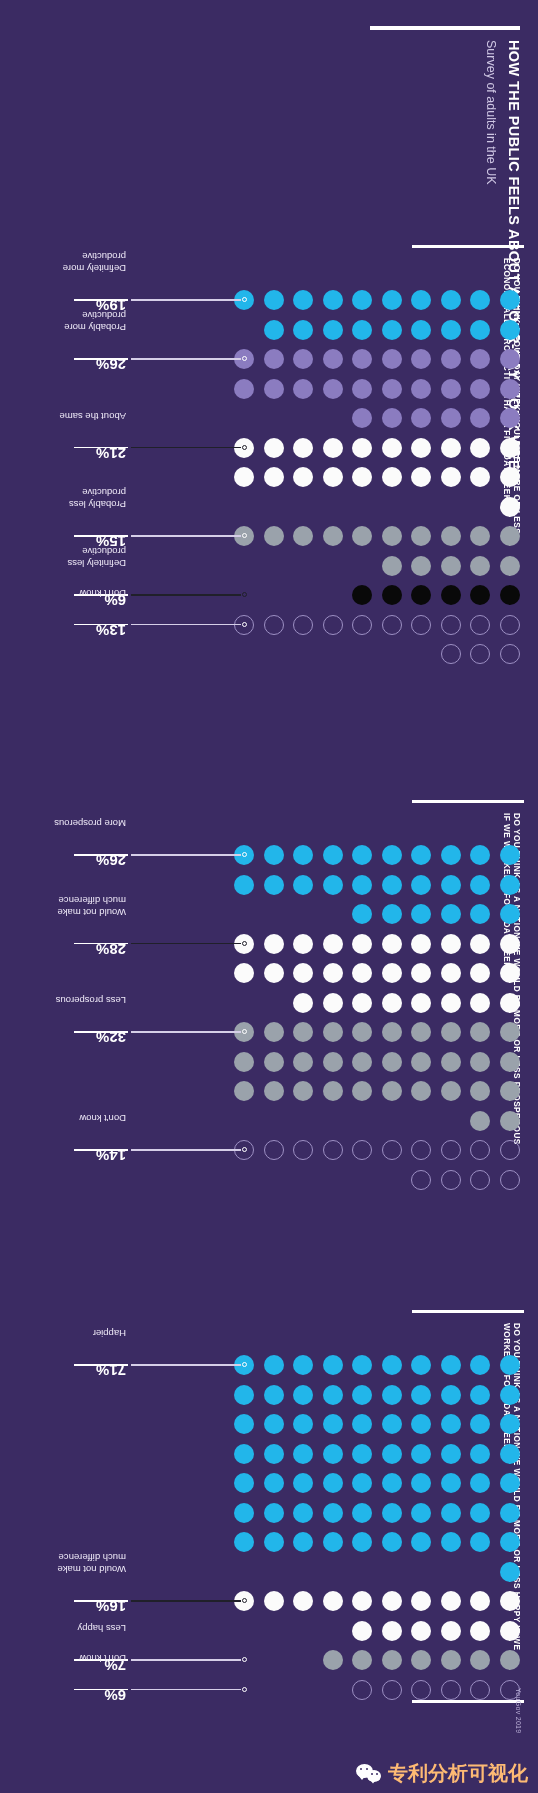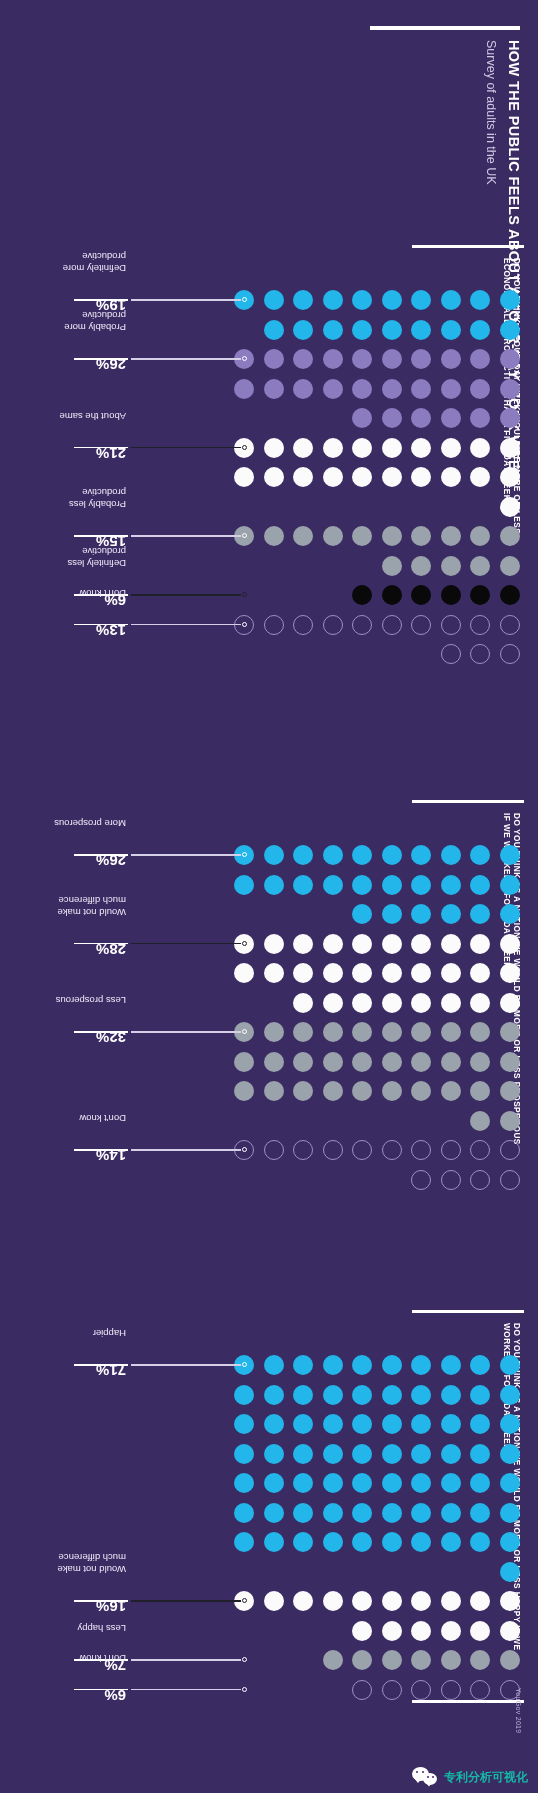--- a/index.html
+++ b/index.html
@@ -90,21 +90,21 @@
   }
   #footRule{
     position:absolute; width:3px; background:#ffffff;
   }
   
   #watermark{
     position:absolute; right:10px; bottom:6px;
     display:flex; align-items:center; gap:6px;
   }
   #wmText{
-    font-size:12px; font-weight:bold; color:#14b8a6;
+    font-size:20px; font-weight:bold; color:#fdba74;
     font-family:Liberation Sans, sans-serif;
   }
   .wechat{
     position:relative; width:26px; height:20px;
   }
   .wechat .b1, .wechat .b2{
     position:absolute; border-radius:50%; background:#ffffff;
   }
   .wechat .b1{ width:17px; height:14px; left:0; top:0; }
   .wechat .b2{ width:14px; height:12px; left:11px; top:6px; }

